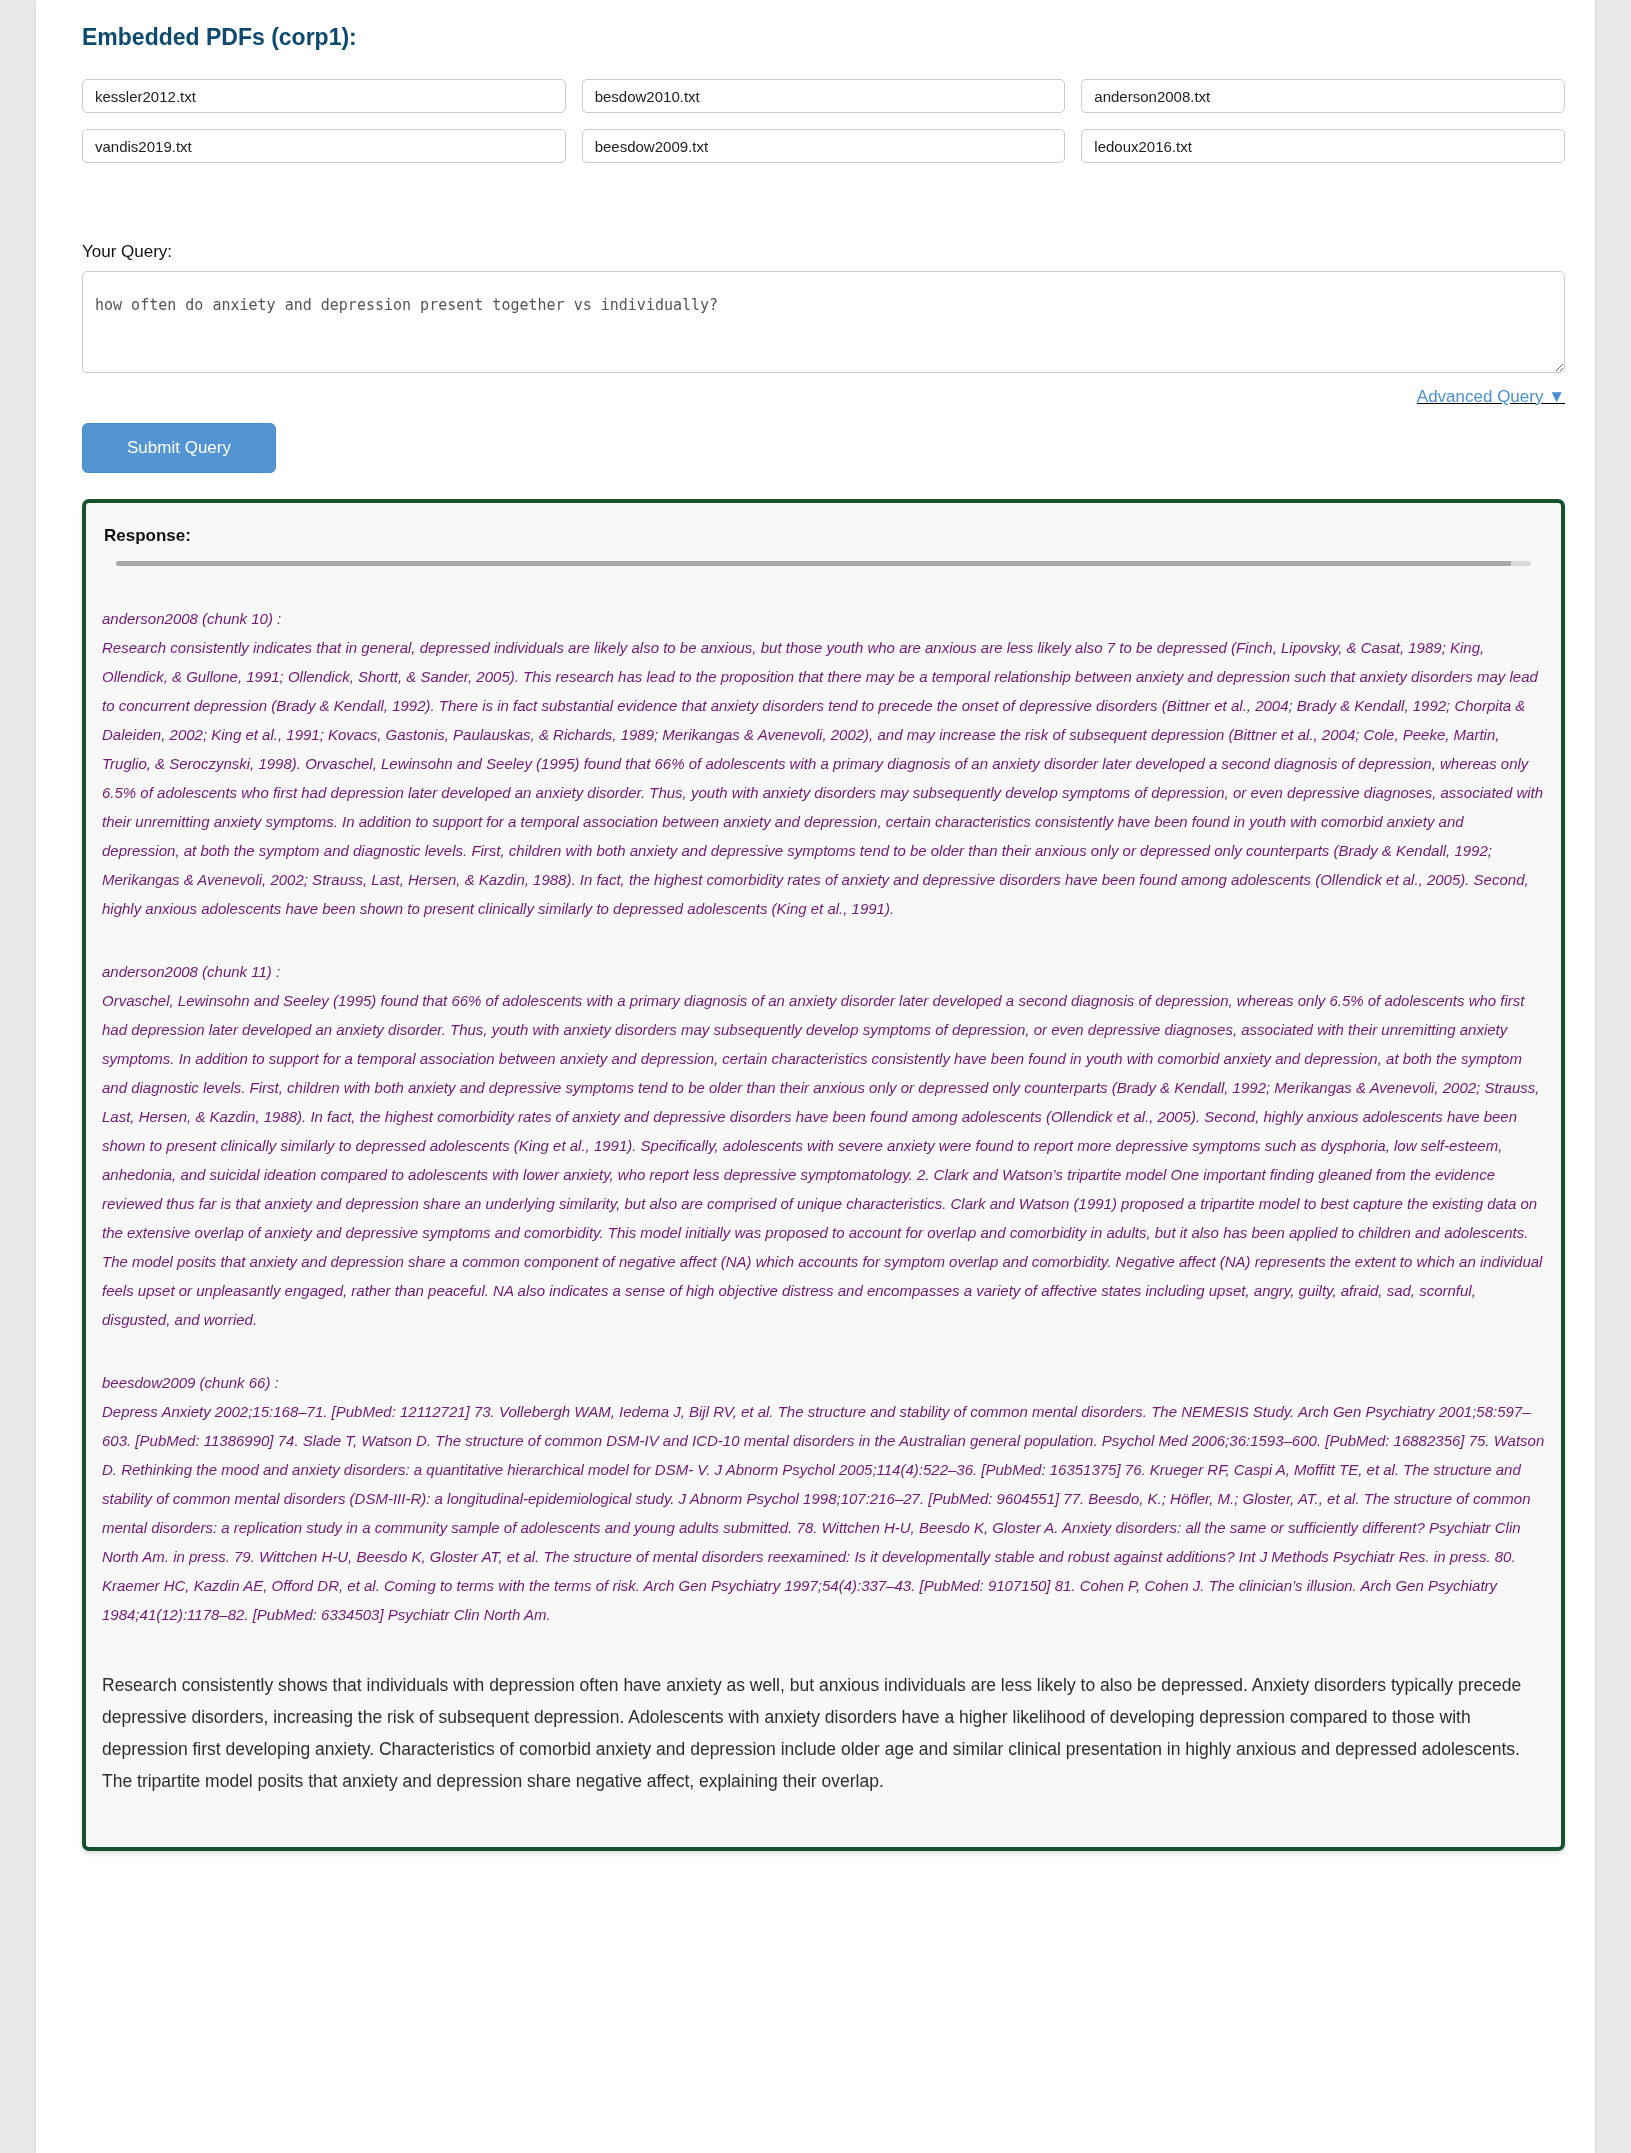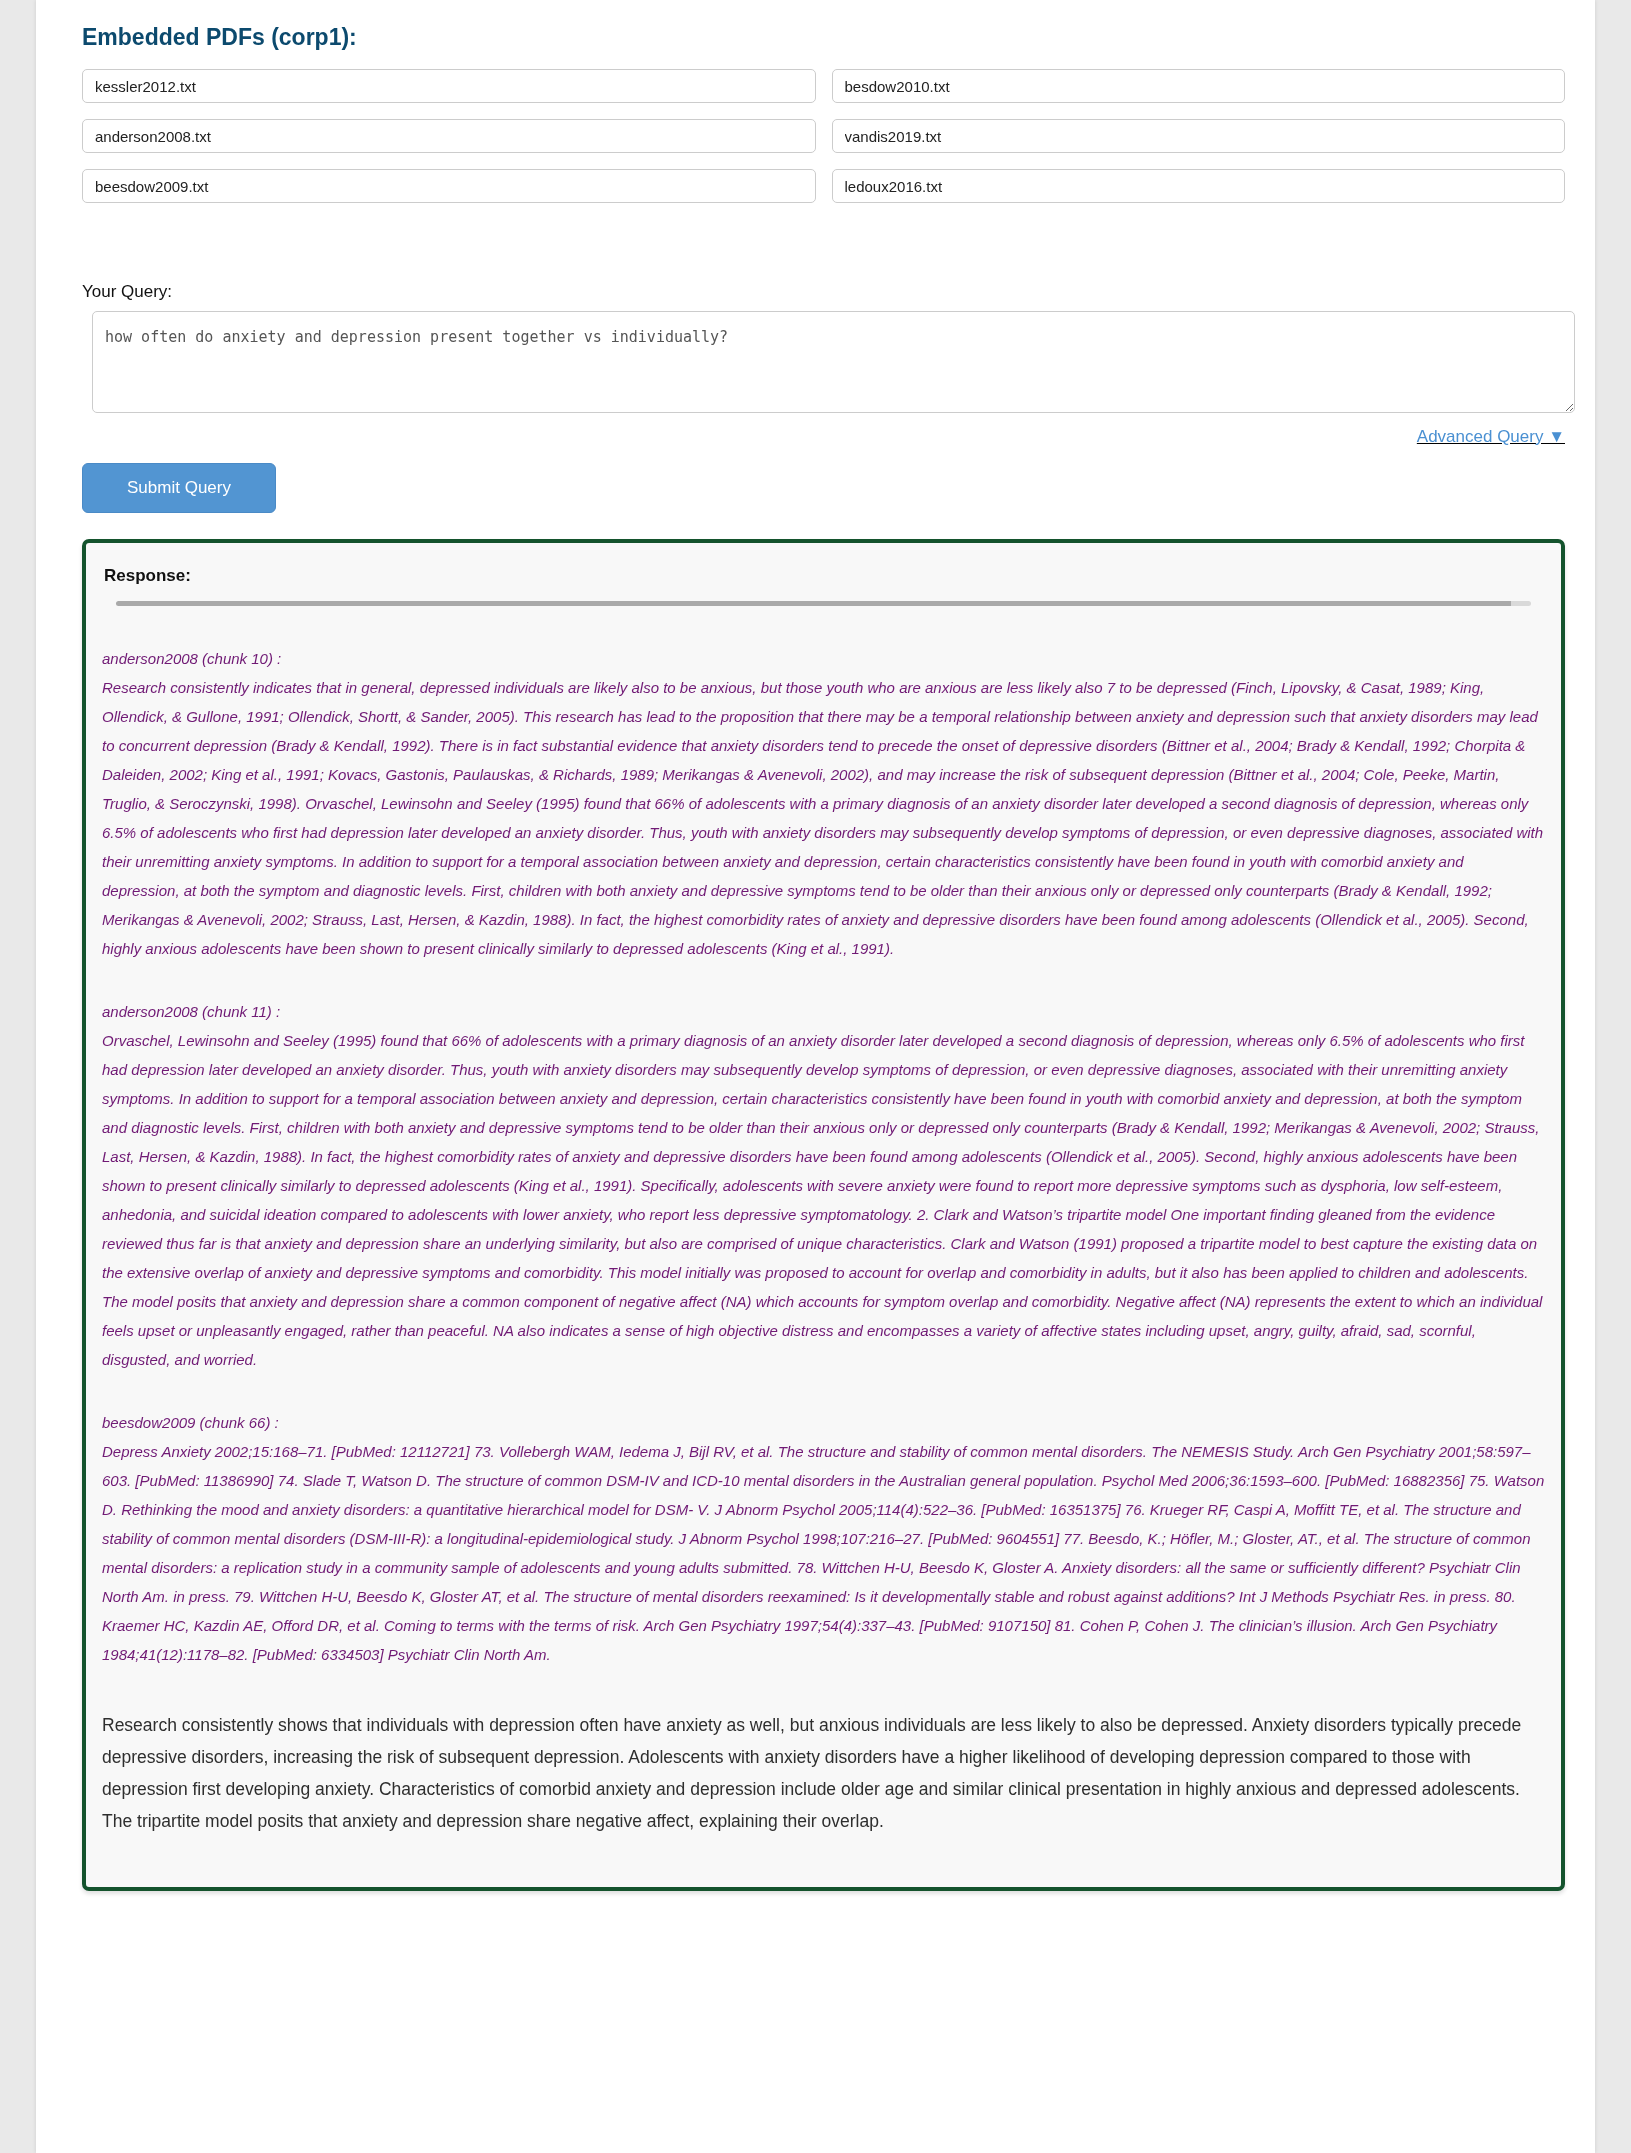--- a/index.html
+++ b/index.html
@@ -6,38 +6,38 @@
   html,body { background:#e9e9e9; }
   body { font-family:"Liberation Sans", sans-serif; }
   .page { width:1631px; min-height:2153px; background:#e9e9e9; }
   .card {
     margin-left:36px; width:1559px; min-height:2153px; background:#fff;
     padding:20px 30px 28px 46px;
     box-shadow:0 0 4px rgba(0,0,0,.12);
   }
   .pdf-heading { font-size:23px; font-weight:bold; color:#0c4a6e; padding-top:4px; }
   .files-grid {
-    margin-top:18px;
-    display:grid; grid-template-columns:repeat(2,1fr);
+    margin-top:28px;
+    display:grid; grid-template-columns:repeat(3,1fr);
     column-gap:14px; row-gap:12px;gap:16px;
   }
   .file-box {
     height:34px; width:100%;
     border:1px solid #ccc; border-radius:5px; background:#fff;
     padding:0 12px; font-size:15px; color:#222;
     font-family:"Liberation Sans", sans-serif;
     outline:none;
   }
   .query-label { margin-top:79px; font-size:17px; color:#111; }
   .query-textarea {
     margin-top:9px; width:100%; height:102px; resize:both;
     border:1px solid #ccc; border-radius:5px;
-    padding:15px 12px; font-family:"DejaVu Sans Mono", monospace;
+    padding:23px 12px; font-family:"DejaVu Sans Mono", monospace;
     font-size:15px; color:#555; line-height:1.45;
-    outline:none; display:block;margin-left:10px;
+    outline:none; display:block;
   }
   .advanced-row { margin-top:14px; text-align:right;text-decoration:underline; }
   .advanced-link {
     font-size:17px; color:#4a90d2; text-decoration:none; cursor:pointer;
   }
   .submit-btn {
     margin-top:16px; height:50px; min-width:194px; padding:0 42px;
     background:#5295d2; border:1px solid #4a8ac6; border-radius:6px;
     color:#fff; font-size:17px; font-family:"Liberation Sans", sans-serif;
     cursor:pointer;

